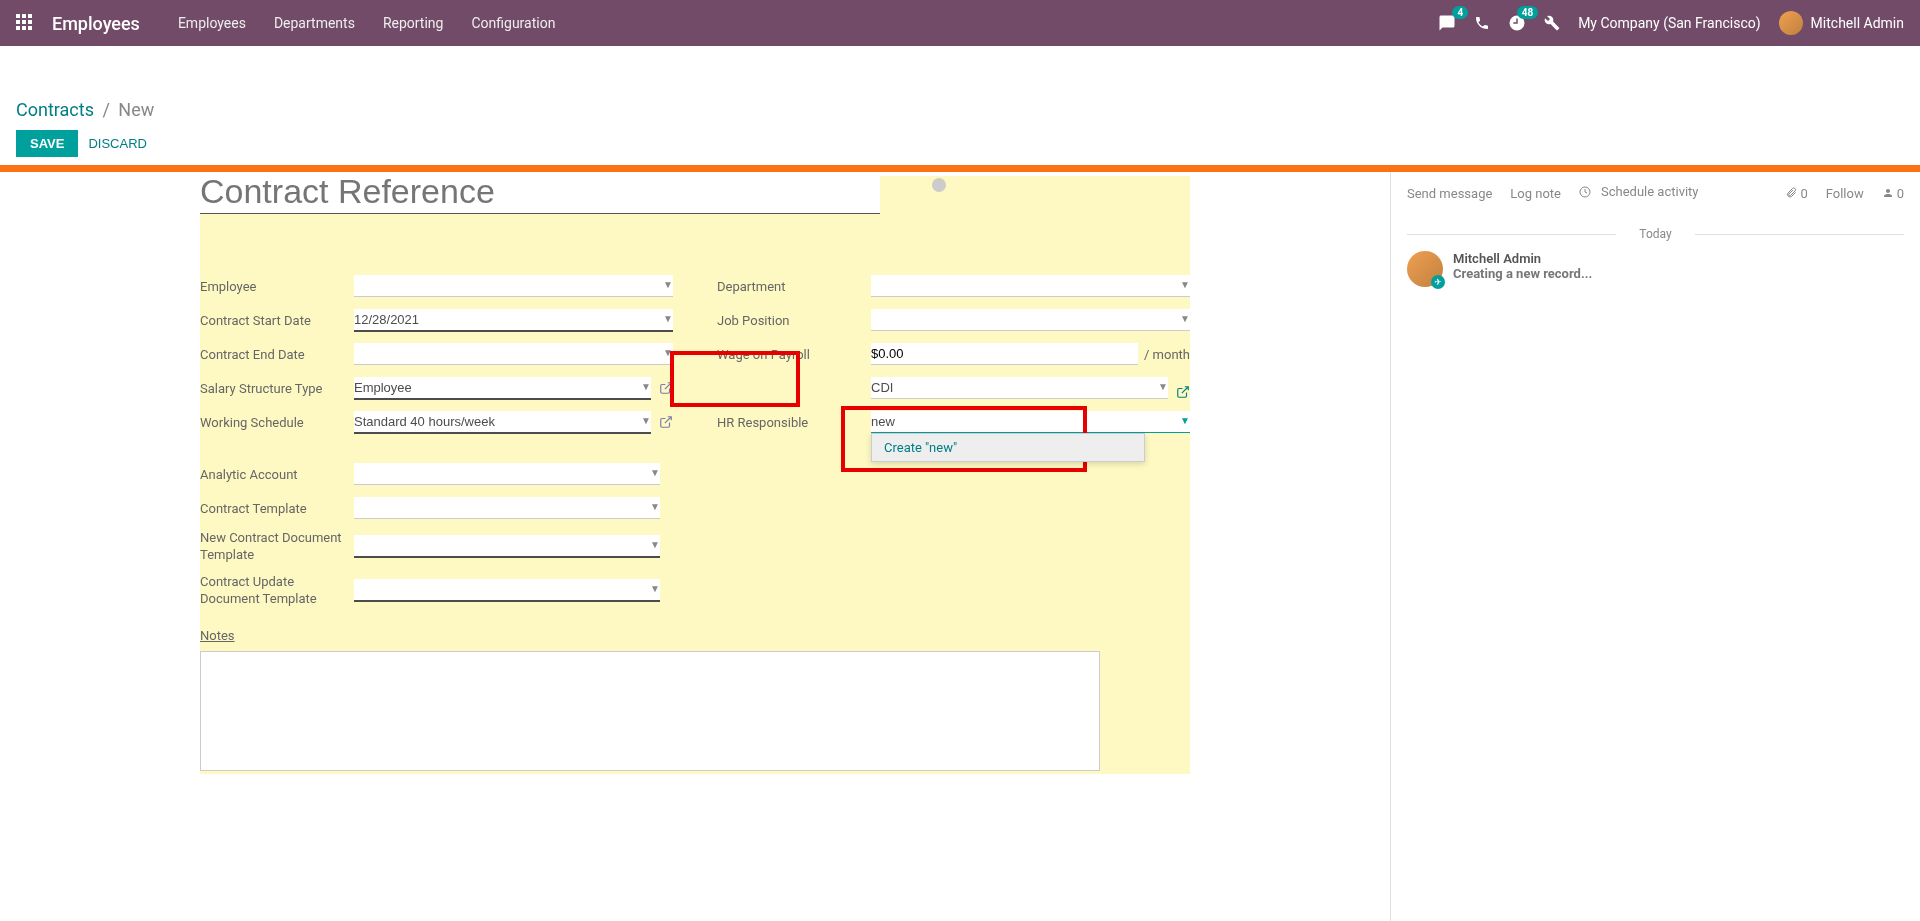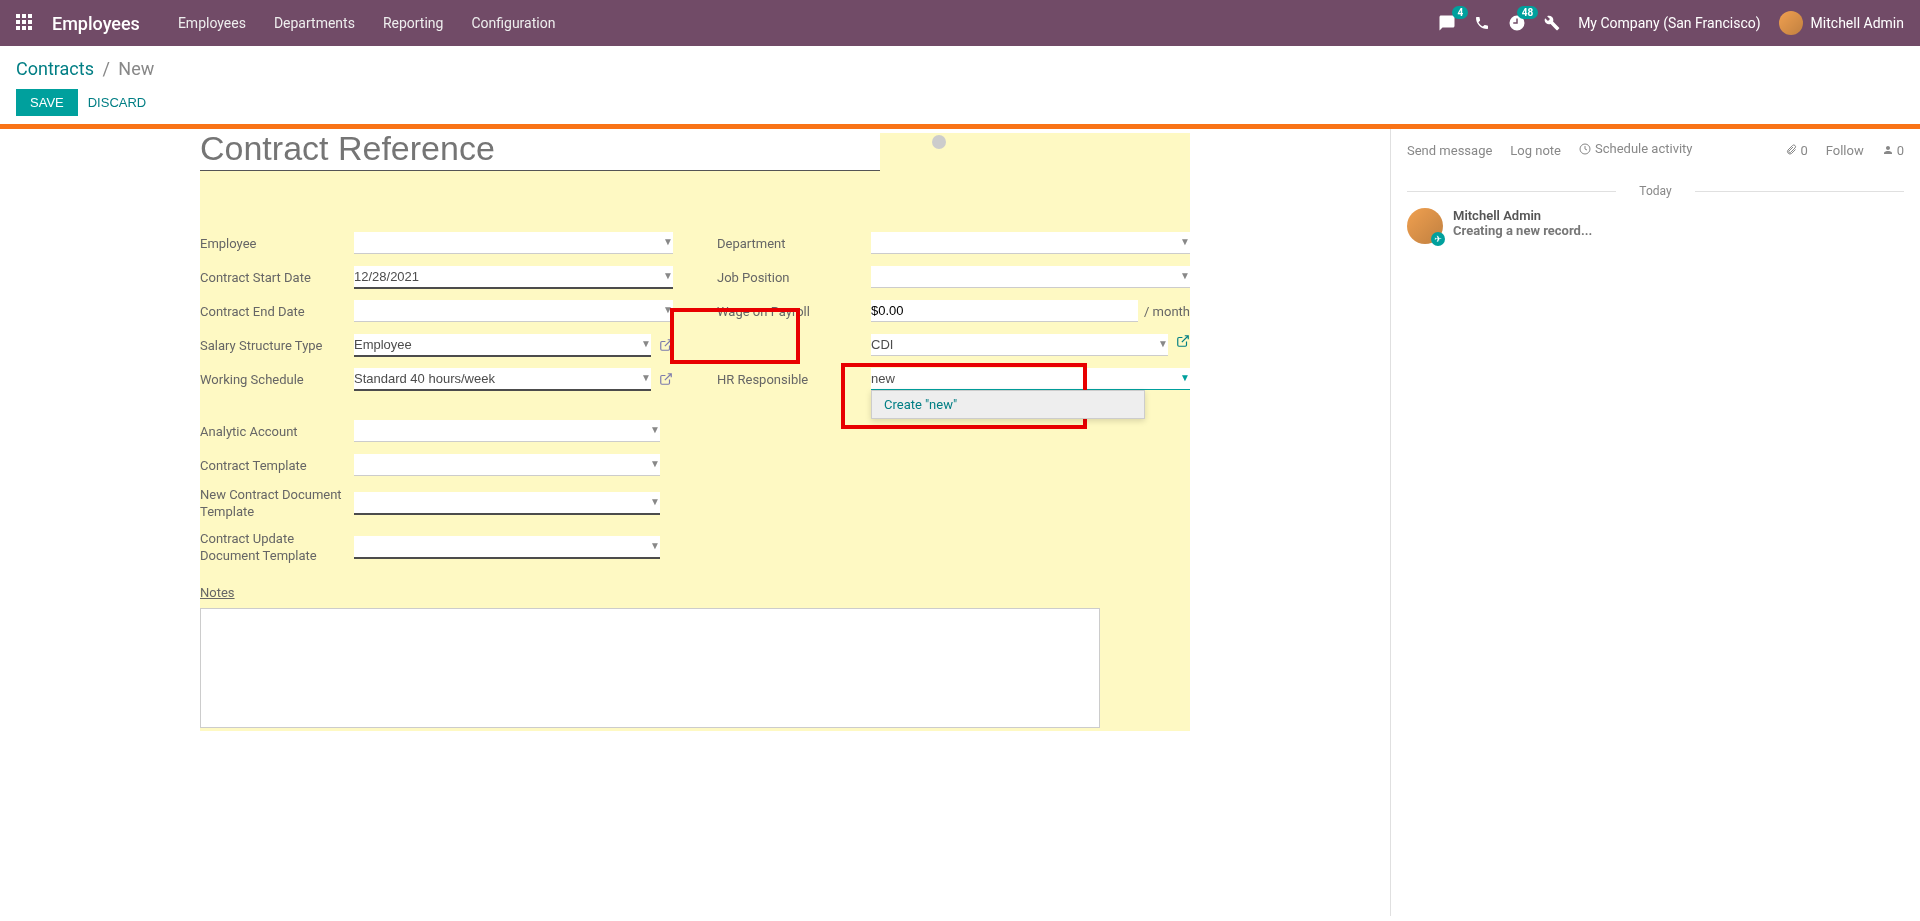--- a/index.html
+++ b/index.html
@@ -14,27 +14,27 @@
 .nav-menu { display: flex; gap: 28px; margin-left: 20px; }
 .nav-menu a { color: #eee; text-decoration: none; font-size: 14px; cursor: pointer; }
 .topbar-right { margin-left: auto; display: flex; align-items: center; gap: 18px; }
 .icon-wrap { position: relative; cursor: pointer; display: flex; align-items: center; }
 .badge { position: absolute; top: -8px; right: -12px; background: #00A09D; color: #fff; font-size: 10px; font-weight: bold; border-radius: 8px; padding: 1px 5px; }
 .company-name { font-size: 14px; cursor: pointer; }
 .avatar { width: 24px; height: 24px; border-radius: 50%; background: linear-gradient(135deg, #f0a050, #c08040); cursor: pointer; }
 .user-name { font-size: 14px; }
 
 
-.control-panel { padding: 12px 16px 8px 16px; background: #fff; border-bottom: 5px solid #f97316; }
+.control-panel { padding: 12px 16px 8px 16px; background: #fff; border-bottom: 7px solid #f97316; margin-top: 41px; }
 .breadcrumb { font-size: 18px; margin-bottom: 10px; }
 .breadcrumb .bc-link { color: #017E84; cursor: pointer; }
 .breadcrumb .bc-sep { color: #888; margin: 0 4px; }
 .breadcrumb .bc-current { color: #888; }
 .cp-buttons { display: flex; gap: 10px; align-items: center; }
-.btn-primary { background: #00A09D; color: #fff; border: none; padding: 6px 14px; font-weight: 400; font-size: 13px; cursor: pointer; text-align: center; }
+.btn-primary { background: #00A09D; color: #fff; border: none; padding: 6px 14px; font-weight: 700; font-size: 13px; cursor: pointer; text-align: center; }
 .btn-link { background: none; border: none; color: #017E84; font-size: 13px; cursor: pointer; font-weight: 500; }
 
 
 .main-area { display: flex; height: calc(921px - 46px - 88px); }
 .form-area { flex: 1; overflow-y: scroll; position: relative; padding: 0 16px 20px 16px; }
 .chatter { width: 530px; border-left: 1px solid #e0e0e0; background: #fff; padding: 12px 16px; }
 
 
 .sheet { background: #fef9c3; max-width: 990px; margin: 4px auto; padding-top: 0; position: relative; }
 .title-input { font-size: 34px; color: #ccc; border: none; border-bottom: 1px solid #555; width: 680px; padding: 2px 0; outline: none; margin-top: -6px; }
@@ -241,21 +241,21 @@
           </div>
           <div class="form-row">
             <div class="form-label">Wage on Payroll</div>
             <div class="form-field wage-row">
               <input class="wage-input" value="$0.00" style="">
               <span class="wage-suffix">/ month</span>
             </div>
           </div>
           <div class="form-row">
             <div class="form-label" style="visibility:hidden">Contract Type</div>
-            <div class="form-field" style="display:flex;align-items:flex-start">
+            <div class="form-field" style="display:flex;align-items:flex-end">
               <div style="flex:1;position:relative">
                 <input class="field-input" value="CDI" style="">
                 <span class="caret">▼</span>
               </div>
               <span class="ext-link">
                 <svg width="14" height="14" viewBox="0 0 24 24" fill="none" stroke="#017E84" stroke-width="2">
                     <path d="M18 13v6a2 2 0 01-2 2H5a2 2 0 01-2-2V8a2 2 0 012-2h6M15 3h6v6M10 14L21 3"></path>
                   </svg>
               </span>
             </div>
@@ -310,21 +310,21 @@
         <textarea class="notes-box" style=""></textarea>
       </div>
     </div>
   </div>
 
   <div class="chatter">
     <div class="chatter-top">
       <span class="ct-item">Send message</span>
       <span class="ct-item">Log note</span>
       <span class="ct-item">
-        <span style="display:inline-flex;align-items:center;gap:4px">
+        <span style="display:inline-flex;align-items:center;gap:10px">
           <svg width="12" height="12" viewBox="0 0 24 24" fill="none" stroke="#888" stroke-width="2">
               <circle cx="12" cy="12" r="10"></circle>
               <path d="M12 6v6l4 2"></path>
             </svg>
           <span>Schedule activity</span>
         </span>
       </span>
       <span class="spacer"></span>
       <span class="ct-item" style="display:inline-flex;align-items:center;gap:3px">
         <svg width="12" height="12" viewBox="0 0 24 24" fill="none" stroke="#888" stroke-width="2">

